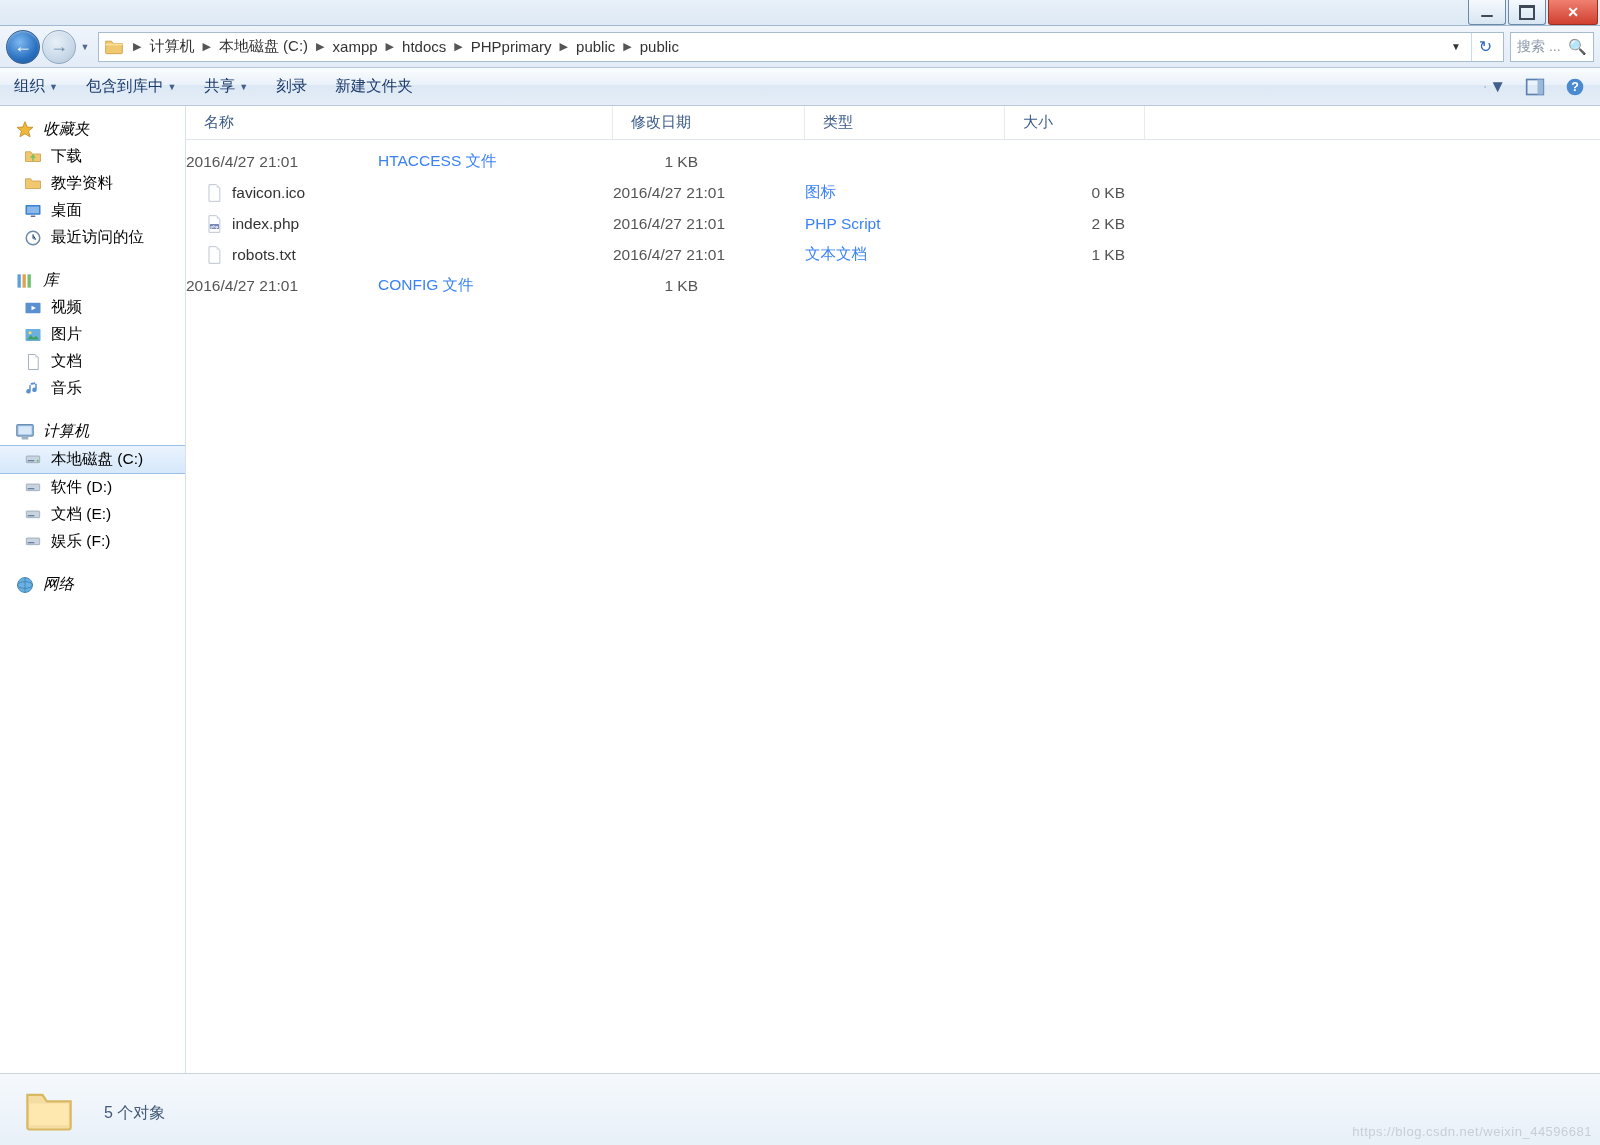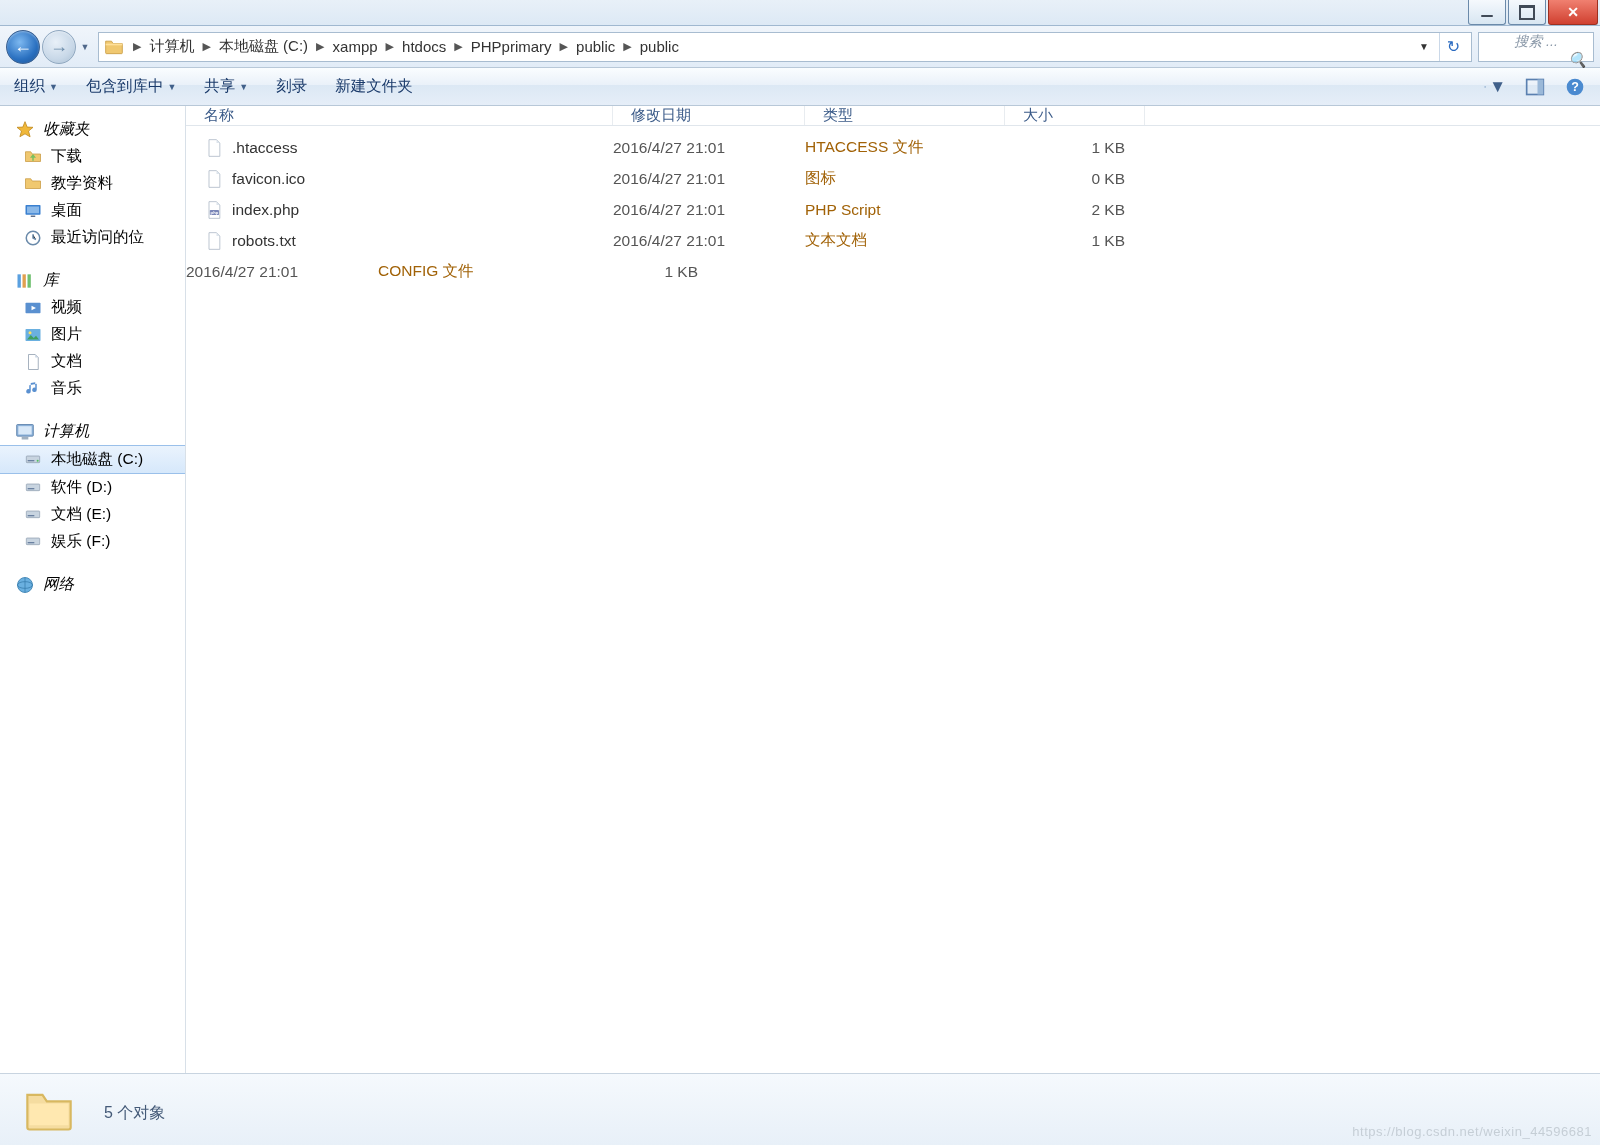--- a/index.html
+++ b/index.html
@@ -22,21 +22,21 @@
 .dropdownsm { width: 14px; height: 30px; display: flex; align-items: center; justify-content: center; color: #50688a; font-size: 9px; cursor: pointer; }
 
 .breadcrumb-bar { flex: 1; height: 30px; background: #fff; border: 1px solid #a8bcd0; display: flex; align-items: center; padding: 0 4px; margin: 0 4px; }
 .folder-icon-bc { width: 22px; height: 20px; margin-right: 6px; }
 .crumb { display: flex; align-items: center; height: 100%; padding: 0 6px; font-size: 15px; color: #333; cursor: pointer; }
 .crumb-sep { font-size: 11px; color: #555; padding: 0 2px; cursor: pointer; }
 .bc-right { margin-left: auto; display: flex; align-items: center; gap: 4px; }
 .bc-drop { font-size: 10px; color: #333; padding: 4px 6px; cursor: pointer; }
 .bc-refresh { width: 28px; height: 28px; border-left: 1px solid #cad8e8; display: flex; align-items: center; justify-content: center; cursor: pointer; color: #2a6ac0; font-size: 16px; }
 
-.searchbox { width: 116px; height: 30px; background: #fff; border: 1px solid #a8bcd0; display: flex; align-items: center; padding: 0 6px; color: #8a98a8; font-size: 14px; font-style: italic; position: relative; flex-direction: column; }
+.searchbox { width: 84px; height: 30px; background: #fff; border: 1px solid #a8bcd0; display: flex; align-items: center; padding: 0 6px; color: #8a98a8; font-size: 14px; position: relative; }
 .searchbox .mag { margin-left: auto; color: #4a6a90; font-size: 15px; }
 
 
 .toolbar { height: 38px; background: linear-gradient(to bottom, #fafdff, #eaf1f9 45%, #dce8f4 46%, #e6eef8); border-bottom: 1px solid #b8c8d8; display: flex; align-items: center; padding: 0 14px; gap: 28px; }
 .tbtn { font-size: 15.5px; color: #1a3a6a; cursor: pointer; display: flex; align-items: center; gap: 4px; }
 .tbtn .dd { font-size: 9px; color: #40608a; }
 .tb-right { margin-left: auto; display: flex; align-items: center; gap: 18px; }
 .tb-icon { width: 22px; height: 22px; cursor: pointer; display: flex; align-items: center; justify-content: center; color: #40608a; font-size: 17px; }
 
 
@@ -46,32 +46,32 @@
 .sidebar { width: 186px; border-right: 1px solid #d8e0e8; padding: 10px 0 0 0; overflow: auto; font-size: 15.5px; }
 .tree { list-style: none; }
 .tree li { display: flex; align-items: center; padding: 3px 0 3px 22px; cursor: pointer; }
 .tree li.root { padding-left: 14px; font-weight: normal; font-style: italic; }
 .tree li.sel { background: linear-gradient(to bottom, #eaf3fd, #d6e8fb); border: 1px solid #9ac0ea; border-left: none; border-right: none; }
 .tree .node-icon { width: 22px; height: 20px; margin-right: 7px; flex-shrink: 0; display: flex; align-items: center; justify-content: center; }
 .tree .spacer { height: 16px; }
 
 
 .filepane { flex: 1; display: flex; flex-direction: column; }
-.cols { display: flex; height: 20px; border-bottom: 1px solid #e0e6ec; align-items: center; font-size: 15px; color: #3a5a88; }
+.cols { display: flex; height: 34px; border-bottom: 1px solid #e0e6ec; align-items: center; font-size: 15px; color: #3a5a88; }
 .col { padding-left: 18px; border-right: 1px solid #e8ecf0; height: 100%; display: flex; align-items: center; cursor: pointer; }
 .col.name { width: 427px; }
 .col.date { width: 192px; }
 .col.type { width: 200px; }
 .col.size { width: 140px; justify-content: flex-start; }
 
 .files { padding: 6px 0; }
 .frow { display: flex; align-items: center; height: 31px; font-size: 15.5px; color: #333; cursor: pointer; }
 .fcell.name { width: 427px; padding-left: 18px; display: flex; align-items: center; gap: 8px; }
 .fcell.date { width: 192px; color: #555; }
-.fcell.type { width: 200px; color: #a16207; }
+.fcell.type { width: 200px; color: #3b82f6; }
 .fcell.size { width: 140px; color: #555; text-align: right; padding-right: 20px; }
 .file-icon { width: 20px; height: 20px; flex-shrink: 0; }
 
 
 .statusbar { height: 72px; background: linear-gradient(to bottom, #f5f9fd, #e8f0f8); border-top: 1px solid #c8d4e0; display: flex; align-items: center; padding: 0 18px; gap: 24px; }
 .status-icon { width: 62px; height: 52px; }
 .status-text { font-size: 16px; color: #445a78; margin-top: 8px; }
 
 
 .svg { display: block; }
@@ -336,27 +336,20 @@
 
   <div class="filepane">
     <div class="cols">
       <div class="col name">名称</div>
       <div class="col date">修改日期</div>
       <div class="col type">类型</div>
       <div class="col size">大小</div>
     </div>
     <div class="files" id="files-container">
         <div class="frow">
-          <div class="fcell name">
-            <span class="file-icon"><svg viewBox="0 0 24 24" width="20" height="20">
-                <path fill="#fff" stroke="#b0bac8" d="M6 2h9l4 4v16H6z"></path>
-                <path fill="#dde4ec" d="M15 2v4h4z"></path>
-              </svg></span>
-            <span>.htaccess</span>
-          </div>
           <div class="fcell date">2016/4/27 21:01</div>
           <div class="fcell type">HTACCESS 文件</div>
           <div class="fcell size">1 KB</div>
         </div>
         <div class="frow">
           <div class="fcell name">
             <span class="file-icon"><svg viewBox="0 0 24 24" width="20" height="20">
                 <path fill="#fff" stroke="#b0bac8" d="M6 2h9l4 4v16H6z"></path>
                 <path fill="#dde4ec" d="M15 2v4h4z"></path>
               </svg></span>

